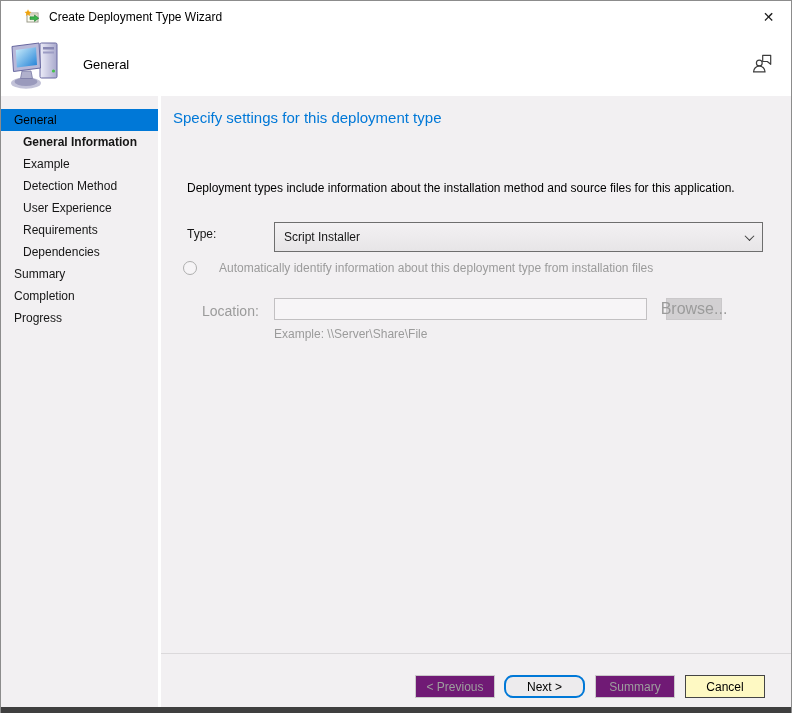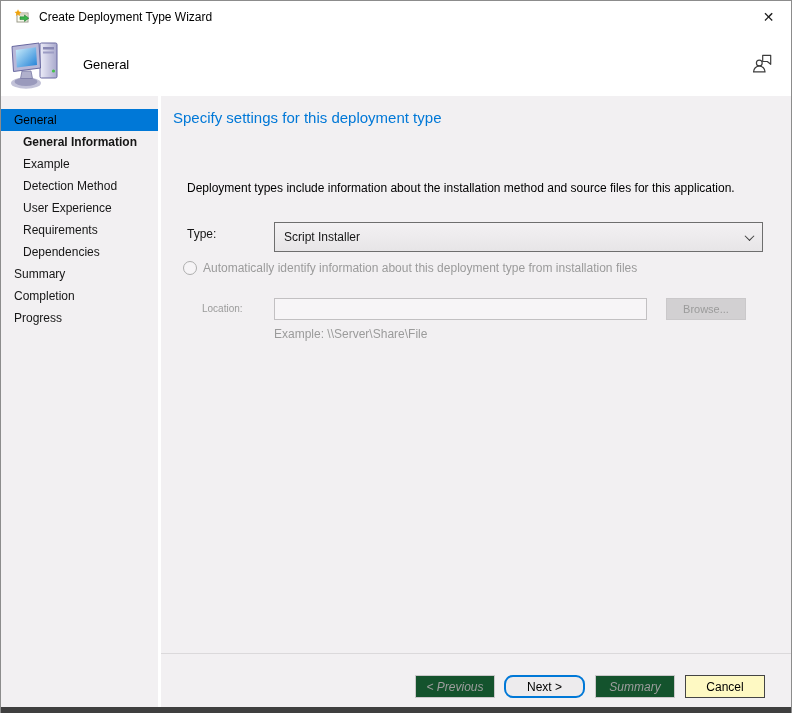--- a/index.html
+++ b/index.html
@@ -6,21 +6,21 @@
   *{box-sizing:border-box;}
   .window{
     width:792px;height:713px;position:relative;overflow:hidden;
     background:var(--panel_bg,#f2f0f2);
     border:1px solid #8c8c8c;border-bottom:none;
     display:flex;flex-direction:column;
     font-family:"Liberation Sans",sans-serif;
     -webkit-font-smoothing:antialiased;
   }
   
-  .titlebar{height:31px;background:var(--titlebar_bg,#ffffff);display:flex;align-items:center;padding-left:13px;flex:none;}
+  .titlebar{height:31px;background:var(--titlebar_bg,#ffffff);display:flex;align-items:center;padding-left:23px;flex:none;}
   .titlebar-icon{width:17px;height:16px;margin-right:8px;flex:none;}
   .titlebar-text{font-size:12px;color:#000;}
   .close-btn{margin-left:auto;width:45px;height:31px;display:flex;align-items:center;justify-content:center;font-size:14px;color:#1a1a1a;cursor:default;}
   
   .header{height:64px;background:#ffffff;display:flex;align-items:center;position:relative;flex:none;}
   .pc-icon{width:56px;height:50px;margin:2px 18px 0 8px;flex:none;}
   .header-title{font-size:13px;color:#000;}
   .feedback-btn{position:absolute;right:17px;top:19px;width:24px;height:24px;}
   
   .body{flex:1;display:flex;min-height:0;}
@@ -29,36 +29,36 @@
   .nav-item.sub{padding-left:22px;}
   .nav-item.selected{background:var(--accent,#0078d7);color:#000;}
   .nav-item.current{font-weight:bold;}
   .content{position:relative;flex:1;}
   .page-heading{position:absolute;left:12px;top:13px;font-size:15px;color:var(--accent,#0078d7);}
   .description{position:absolute;left:26px;top:85px;font-size:12px;color:#000000;width:580px;}
   .type-label{position:absolute;left:26px;top:131px;font-size:12px;color:#161616;}
   .combobox{position:absolute;left:113px;top:126px;width:489px;height:22px;background:linear-gradient(#f3f1f3,#e7e5e7);border:1px solid #6e6e6e;display:flex;align-items:center;padding:14px 9px;font-size:12px;color:#161616;}
   .combo-text{flex:1;}
   .chevron-down{width:7px;height:7px;border-right:1.4px solid #3c3c3c;border-bottom:1.4px solid #3c3c3c;transform:rotate(45deg) translate(-1px,-1px);flex:none;}
-  .radio-row{position:absolute;display:flex;}
+  .radio-row{position:absolute;display:flex;gap:16px;}
   .radio-row.auto{left:22px;top:165px;}
   .radio-row.manual{left:22px;top:297px;}
   .radio{width:14px;height:14px;border-radius:50%;background:#fdfdfd;border:1px solid #8a8a8a;margin-right:6px;flex:none;position:relative;}
   .radio.disabled{border-color:#aeaeae;background:#f6f4f6;}
   .radio.checked{border-color:#2b2b2b;}
   .radio.checked::after{content:"";position:absolute;left:2px;top:2px;right:2px;bottom:2px;border-radius:50%;background:#111;}
   .radio-label{font-size:12px;color:#161616;}
   .radio-label.disabled{color:var(--disabled_text,#9b9b9b);}
-  .location-label{position:absolute;left:41px;top:207px;font-size:10px;color:var(--disabled_text,#9b9b9b);}
+  .location-label{position:absolute;left:41px;top:207px;font-size:14px;color:var(--disabled_text,#9b9b9b);}
   .location-input{position:absolute;left:113px;top:202px;width:373px;height:22px;border:1px solid #c2c0c2;background:#f7f5f7;font-family:"Liberation Sans",sans-serif;font-size:12px;padding:0 6px;color:#444;}
-  .browse-btn{position:absolute;left:505px;top:202px;width:80px;height:22px;background:#d2d0d2;border:1px solid #cac8ca;color:var(--disabled_text,#9b9b9b);font-size:11px;display:flex;align-items:center;justify-content:center;}
+  .browse-btn{position:absolute;left:505px;top:202px;width:56px;height:22px;background:#d2d0d2;border:1px solid #cac8ca;color:var(--disabled_text,#9b9b9b);font-size:16px;display:flex;align-items:center;justify-content:center;}
   .example-text{position:absolute;left:113px;top:231px;font-size:12px;color:var(--disabled_text,#9b9b9b);}
   .footer-sep{position:absolute;left:0;right:0;top:557px;height:1px;background:#dbd9db;}
   .btn{position:absolute;top:579px;height:23px;font-size:12px;display:flex;align-items:center;justify-content:center;}
-  .btn.disabled{background:#14532d;border:1px solid #cac8ca;color:#9e9e9e;font-style:italic;}
+  .btn.disabled{background:#701a75;border:1px solid #cac8ca;color:#9e9e9e;}
   .btn.default{background:#edebed;border:2px solid var(--accent,#0078d7);color:#000;}
   .btn.normal{background:#fef9c3;border:1px solid #454545;color:#000;}
   .btn-previous{left:254px;width:80px;}
   .btn-next{left:343px;width:81px;border-radius:9px;}
   .btn-summary{left:434px;width:80px;}
   .btn-cancel{left:524px;width:80px;}
   .bottom-bar{height:6px;background:var(--bottom_bar,#3f3f3f);flex:none;}
 </style>
 </head>
 <body>

